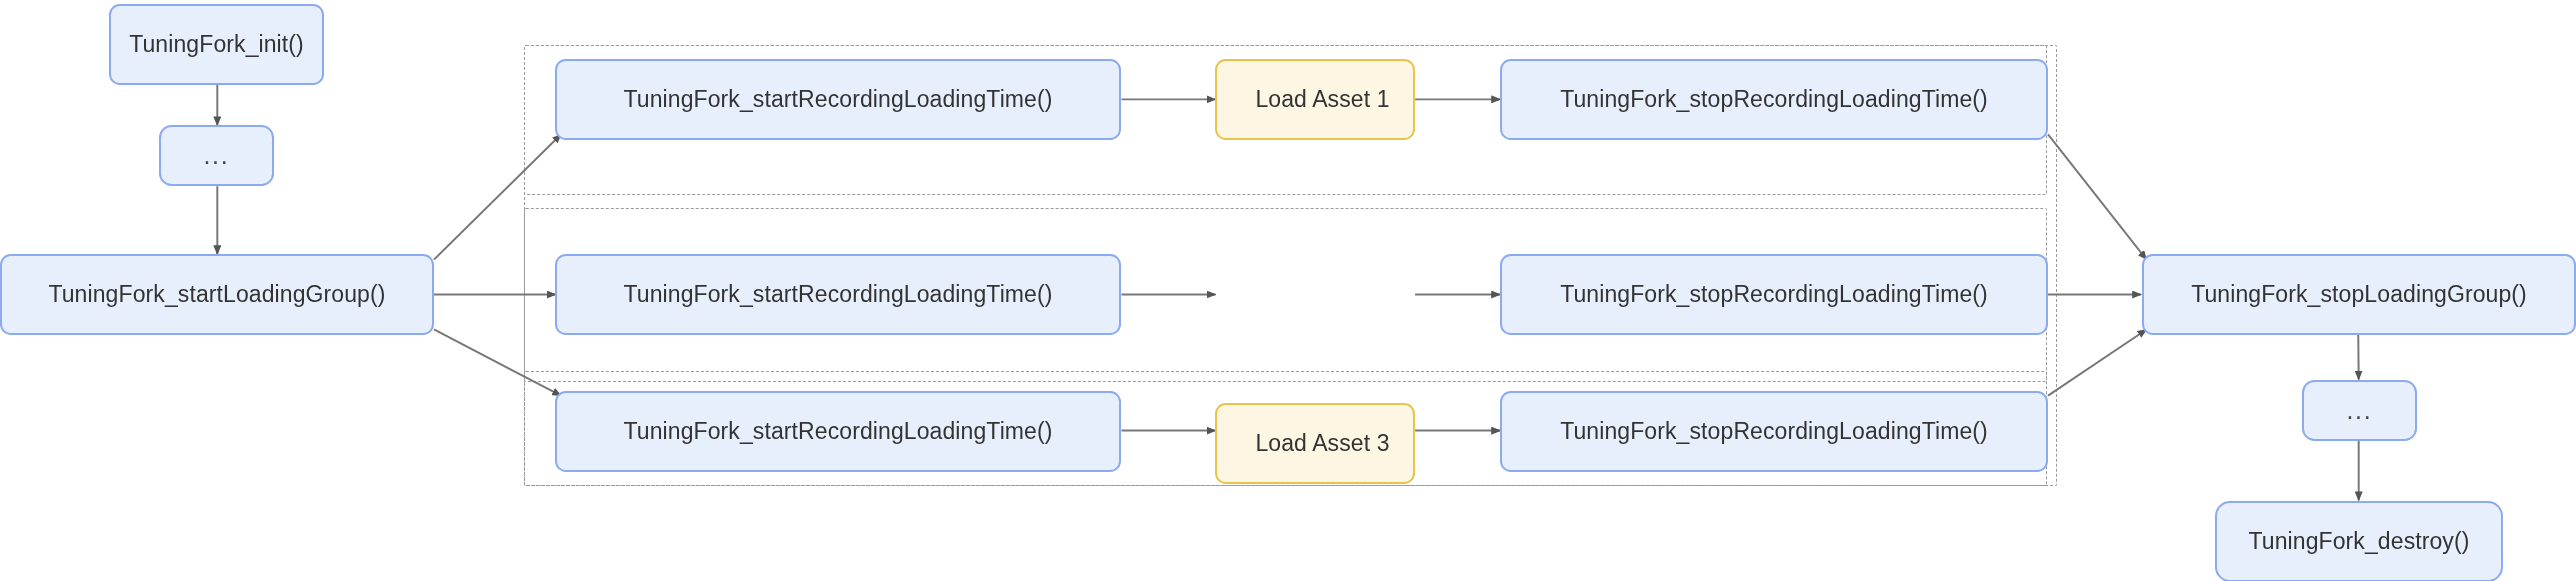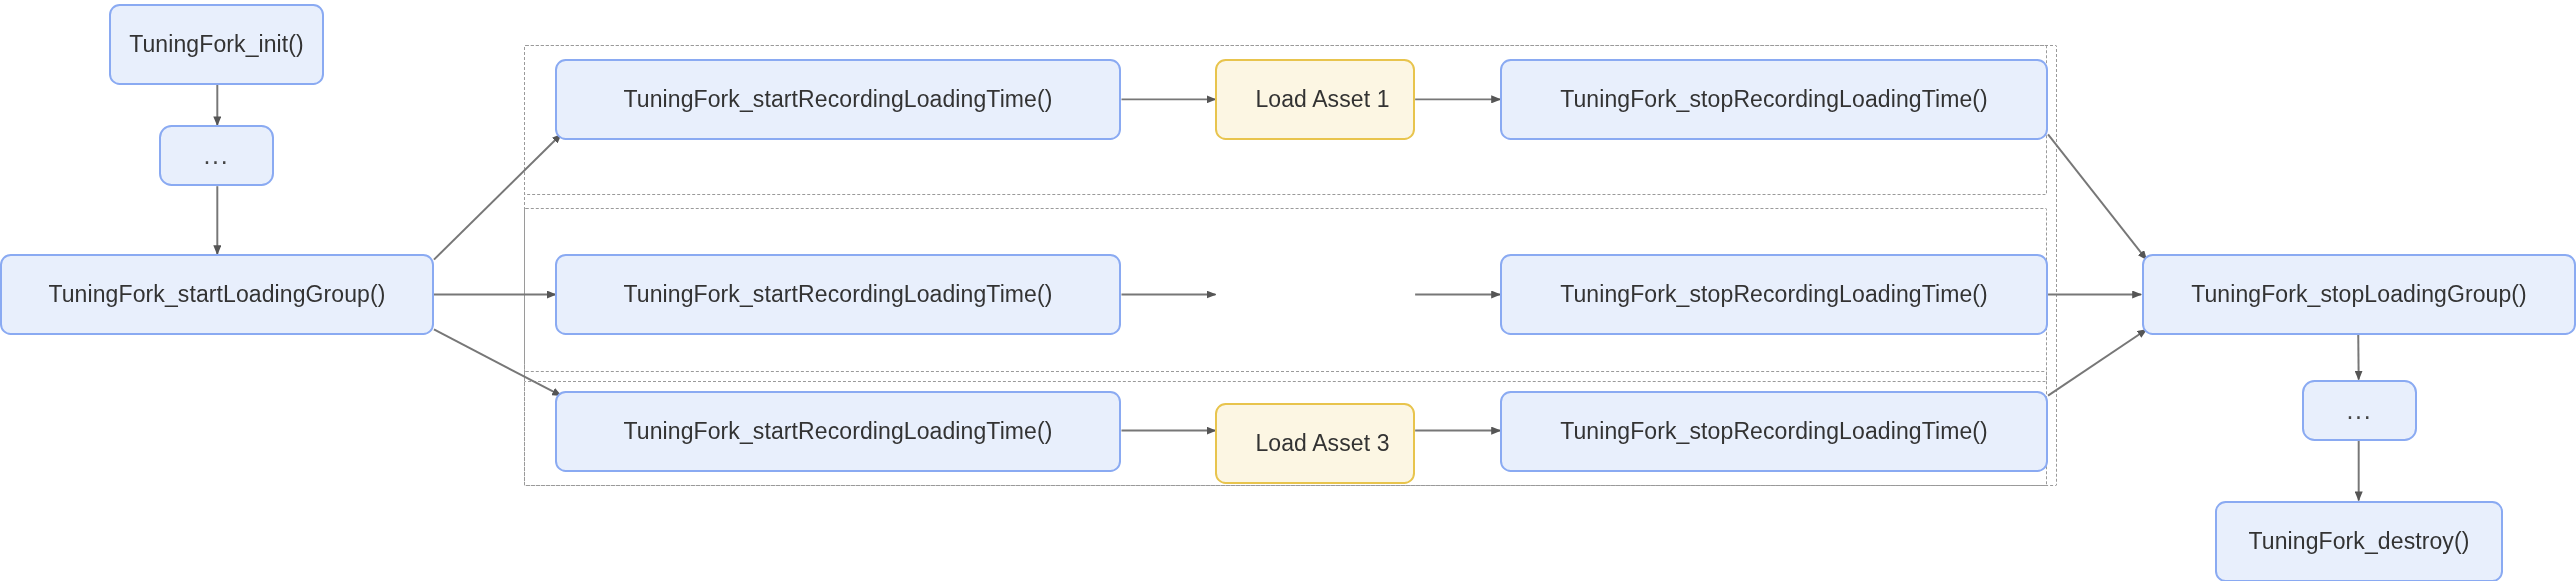--- a/index.html
+++ b/index.html
@@ -100,16 +100,16 @@
 
   <div class="node blue" id="n-start_rec_2" style="left: 555px; top: 254px; width: 566px; height: 81px;">TuningFork_startRecordingLoadingTime()</div>
   <div class="node blue" id="n-stop_rec_2" style="left: 1500px; top: 254px; width: 548px; height: 81px;">TuningFork_stopRecordingLoadingTime()</div>
 
   <div class="node blue" id="n-start_rec_3" style="left: 555px; top: 391px; width: 566px; height: 81px;">TuningFork_startRecordingLoadingTime()</div>
   <div class="node yellow" id="n-asset_3" style="left: 1215px; top: 391px; width: 200px; height: 81px; margin-top: 12px;">Load Asset 3</div>
   <div class="node blue" id="n-stop_rec_3" style="left: 1500px; top: 391px; width: 548px; height: 81px;">TuningFork_stopRecordingLoadingTime()</div>
 
   <div class="node blue" id="n-stop_group" style="left: 2142px; top: 254px; width: 434px; height: 81px;">TuningFork_stopLoadingGroup()</div>
   <div class="node blue ellipsis" id="n-dots_right" style="left: 2302px; top: 380px; width: 115px; height: 61px;">...</div>
-  <div class="node blue" id="n-destroy" style="left: 2215px; top: 501px; width: 288px; height: 81px;">TuningFork_destroy()</div>
+  <div class="node blue" id="n-destroy" style="left: 2215px; top: 501px; width: 288px; height: 81px; border-radius: 15px;">TuningFork_destroy()</div>
 
 </div>
 
 
 </body></html>

